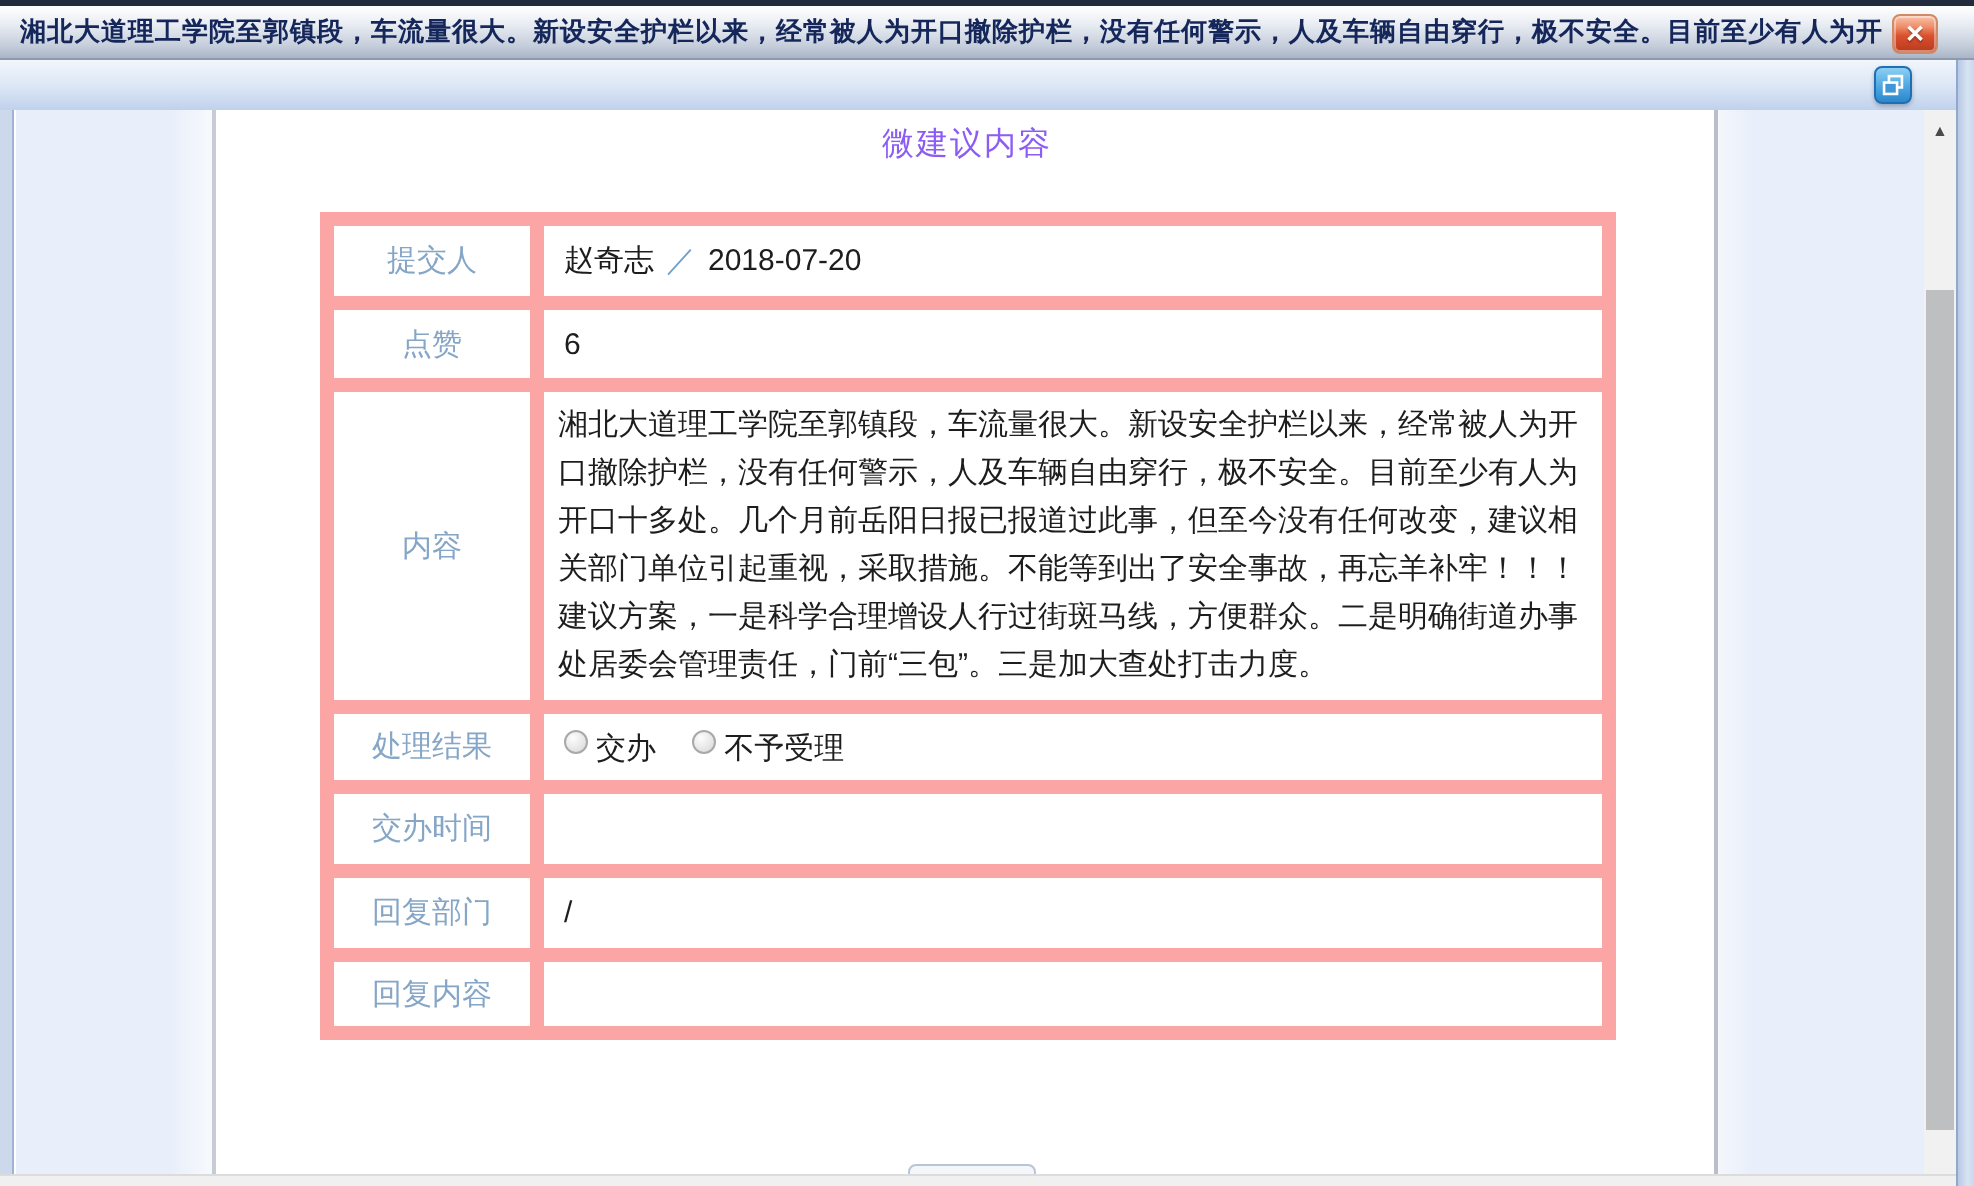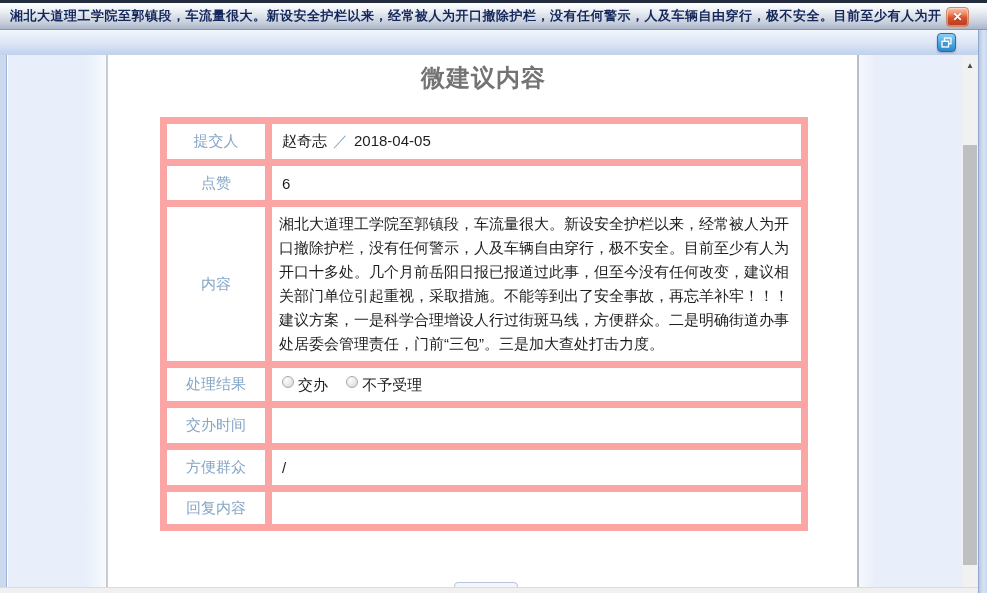--- a/index.html
+++ b/index.html
@@ -77,21 +77,21 @@
     border-left:1px solid #8fa8cc;
   }
   .bottom-strip {
     position:absolute; left:0; top:587px; width:978px; height:6px;
     background:#f0f0f0; border-top:1px solid #dcdcdc; z-index:5;
   }
   
   .page-title {
     margin-top:7px; text-align:center;
     font-family:"DejaVu Serif","Liberation Serif",serif;
-    font-size:24px; font-weight:bold; color:#737373; letter-spacing:1px;
+    font-size:16px; font-weight:normal; color:#8b5cf6; letter-spacing:1px;
   }
   table.detail {
     margin:23px 0 0 50px; width:648px;
     border-collapse:collapse; table-layout:fixed;
   }
   table.detail td { border:7px solid #fca5a5; vertical-align:middle; }
   td.lbl {
     width:105px; text-align:center; color:#85a6c6; font-size:15px;
   }
   td.val { padding:4px 10px; font-size:15px; color:#1d1d1d; }
@@ -144,21 +144,21 @@
   <div class="right-panel"></div>
 
   <div class="page">
     <div class="page-title">微建议内容</div>
 
     <table class="detail">
       <tbody>
           <tr class="r-sub">
         <td class="lbl">提交人</td>
         <td class="val">
-          <span>赵奇志</span><span class="sep-slash">／</span><span>2018-04-05</span>
+          <span>赵奇志</span><span class="sep-slash">／</span><span>2018-07-20</span>
         </td>
       </tr>
       <tr class="r-like">
         <td class="lbl">点赞</td>
         <td class="val">6</td>
       </tr>
       <tr class="r-cont">
         <td class="lbl">内容</td>
         <td class="val val-content">湘北大道理工学院至郭镇段，车流量很大。新设安全护栏以来，经常被人为开口撤除护栏，没有任何警示，人及车辆自由穿行，极不安全。目前至少有人为开口十多处。几个月前岳阳日报已报道过此事，但至今没有任何改变，建议相关部门单位引起重视，采取措施。不能等到出了安全事故，再忘羊补牢！！！建议方案，一是科学合理增设人行过街斑马线，方便群众。二是明确街道办事处居委会管理责任，门前“三包”。三是加大查处打击力度。</td>
       </tr>
@@ -173,21 +173,21 @@
             <span class="radio-circle"></span>
             <span>不予受理</span>
           </span>
         </td>
       </tr>
       <tr class="r-time">
         <td class="lbl">交办时间</td>
         <td class="val"></td>
       </tr>
       <tr class="r-dept">
-        <td class="lbl">方便群众</td>
+        <td class="lbl">回复部门</td>
         <td class="val">/</td>
       </tr>
       <tr class="r-rep">
         <td class="lbl">回复内容</td>
         <td class="val"></td>
       </tr>
     </tbody>
       </table>
   </div>
 

